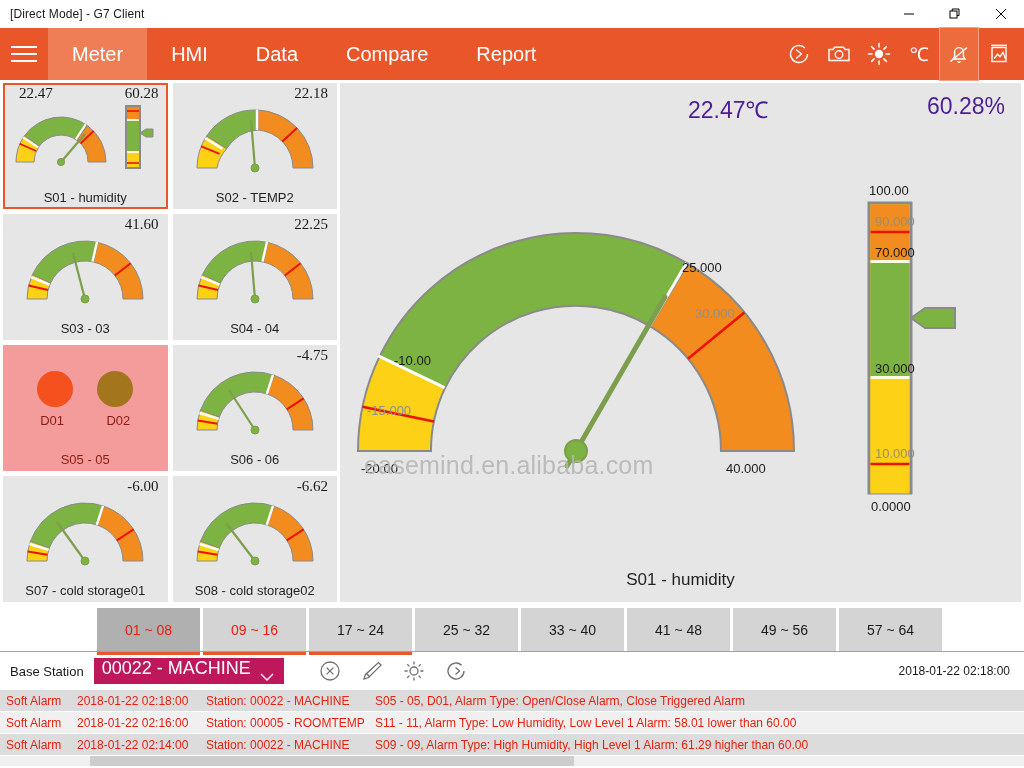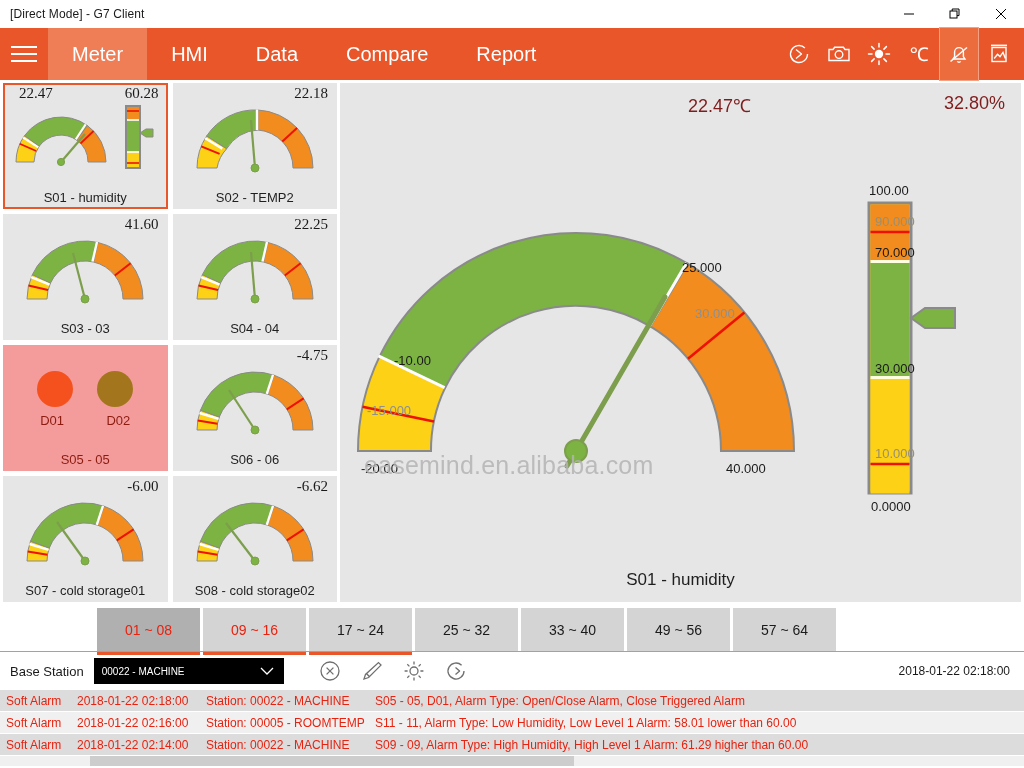--- a/index.html
+++ b/index.html
@@ -76,21 +76,21 @@
 
   .dots { position: absolute; top: 26px; left: 0; right: 0; display: flex; justify-content: space-around; padding: 0 22px; }
   .dot { width: 36px; height: 36px; border-radius: 50%; }
   .dotlabels { position: absolute; top: 68px; left: 0; right: 0; display: flex; justify-content: space-around; padding: 0 16px; }
   .dotlabel { font-size: 13px; color: #8c1c10; width: 48px; text-align: center; }
 
   
   .main {
     flex: 1; background: #e6e6e6; position: relative; margin: 3px 3px 2px 0; min-width: 0;
   }
-  .readout { position: absolute; top: 10px; font-size: 18px; color: #7f1d1d; }
+  .readout { position: absolute; top: 10px; font-size: 23px; color: #4c1d95; }
   .readout.temp { left: 348px; }
   .readout.hum { right: 16px; }
   .main .gauge-big { position: absolute; left: 8px; top: 110px; }
   .main .bar-big { position: absolute; right: 50px; top: 90px; }
   .mainlabel {
     position: absolute; bottom: 12px; left: 0; right: 0; text-align: center;
     font-size: 17px; color: #1f1f1f;
   }
   .watermark {
     position: absolute; left: 24px; top: 368px; font-size: 25px; color: #b4b4b4;
@@ -111,22 +111,22 @@
   .ptab.underline::after {
     content: ""; position: absolute; left: 0; right: 0; bottom: -4px; height: 3px; background: #e8562a;
   }
 
   
   .statusbar {
     flex: 0 0 38px; display: flex; align-items: center; background: #ffffff; padding: 0 10px; gap: 10px;
   }
   .bslabel { font-size: 13px; color: #1a1a1a; }
   .bsselect {
-    width: 190px; height: 26px; background: #000000; color: #fff; font-size: 10px;
-    display: flex; align-items: center; padding: 0 8px; position: relative;
+    width: 190px; height: 26px; background: #be185d; color: #fff; font-size: 18px;
+    display: flex; padding: 0 8px; position: relative;
   }
   .bsselect .chev { position: absolute; right: 10px; top: 8px; }
   .sbicons { display: flex; align-items: center; gap: 18px; margin-left: 24px; }
   .sbicon { width: 24px; height: 24px; color: #6f6f6f; display: flex; align-items: center; justify-content: center; }
   .statusbar .spacer { flex: 1; }
   .stamp { font-size: 12px; color: #1a1a1a; padding-right: 4px; }
 
   
   .alarmlog { flex: 0 0 64px; display: flex; flex-direction: column; background: #fff; }
   .arow {
@@ -407,21 +407,21 @@
                 <circle cx="0" cy="0" r="4" fill="#7cb342" stroke="#7d9e4c"></circle>
               </g>
             </svg>
           </div>
           <div class="tlabel">S08 - cold storage02</div>
         </div>
       </div>
 
       <div class="main">
         <div class="readout temp">22.47℃</div>
-        <div class="readout hum">32.80%</div>
+        <div class="readout hum">60.28%</div>
 
         <div class="gauge-big">
           <svg width="470" height="300" viewBox="0 0 470 300">
             <g transform="translate(228,258)">
 
               <path d="M-218 0 A218 218 0 0 1 -196.4 -94.6 L-130.9 -63.1 A145 145 0 0 0 -145 0 Z" fill="#fcd116" stroke="#8a8a8a" stroke-width="2"></path>
 
               <path d="M-196.4 -94.6 A218 218 0 0 1 111.7 -187.3 L74.3 -124.6 A145 145 0 0 0 -130.9 -63.1 Z" fill="#7cb342" stroke="#8a8a8a" stroke-width="2"></path>
 
               <path d="M111.7 -187.3 A218 218 0 0 1 218 0 L145 0 A145 145 0 0 0 74.3 -124.6 Z" fill="#f28c1e" stroke="#8a8a8a" stroke-width="2"></path>
@@ -482,20 +482,23 @@
       <div class="ptab underline">
           <span>17 ~ 24</span>
         </div>
       <div class="ptab">
           <span>25 ~ 32</span>
         </div>
       <div class="ptab">
           <span>33 ~ 40</span>
         </div>
       <div class="ptab">
+          <span>41 ~ 48</span>
+        </div>
+      <div class="ptab">
           <span>49 ~ 56</span>
         </div>
       <div class="ptab">
           <span>57 ~ 64</span>
         </div>
     </div>
 
     <div class="statusbar">
       <div class="bslabel">Base Station</div>
       <div class="bsselect">

